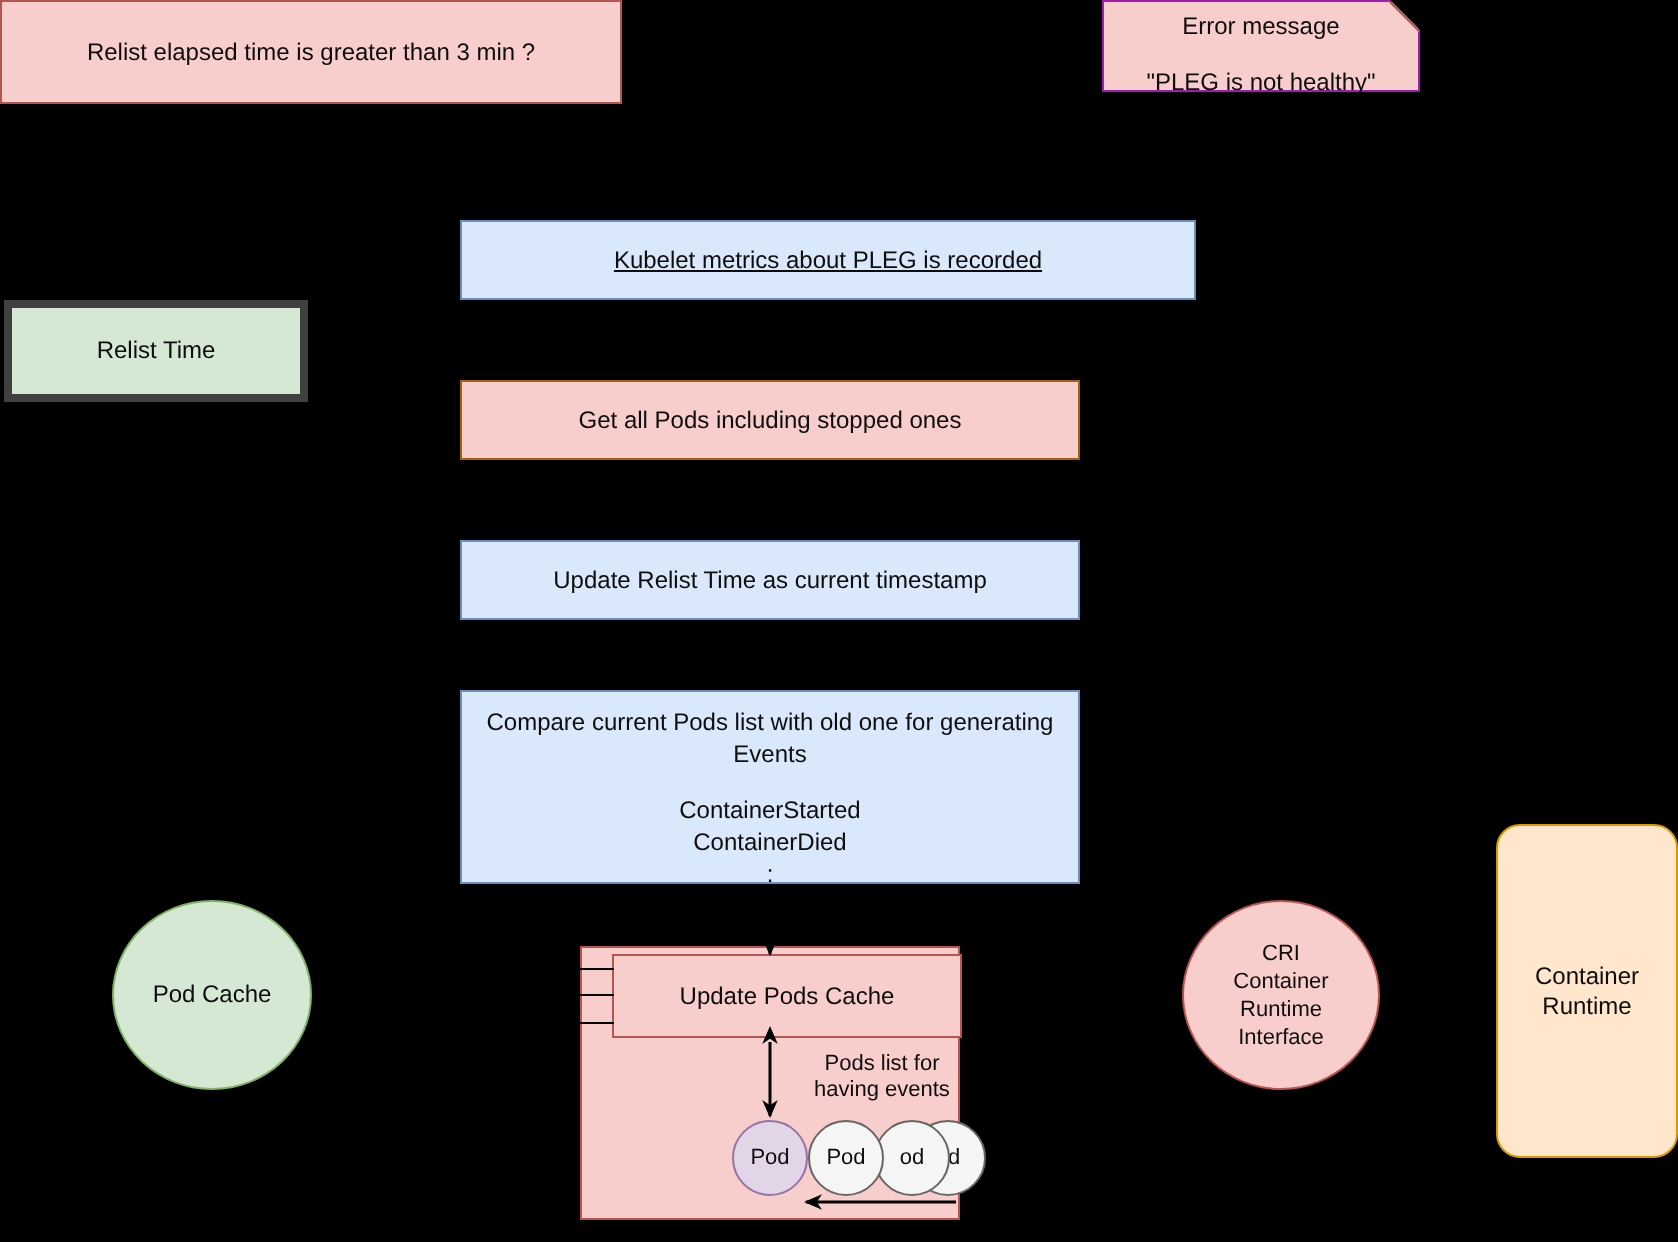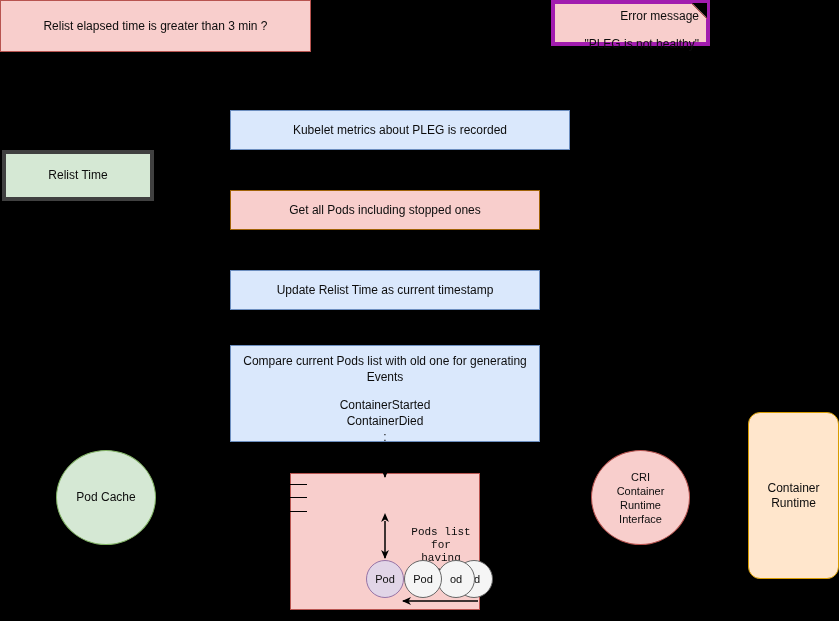--- a/index.html
+++ b/index.html
@@ -33,24 +33,24 @@
   #health-check {
     left: 0px; top: 0px; width: 311px; height: 52px;
     background: #f8cecc;
     border: 1px solid #b85450;
   }
 
   
   #error-note {
     left: 551px; top: 0px; width: 159px; height: 46px;
     background: #f8cecc;
-    border: 4px solid #a21caf;
+    border: 1px solid #a21caf;
     display: block;
     padding: 5px 7px;
-    text-align: right;
+    text-align: center;
   }
   #error-note .fold {
     position: absolute;
     top: -1px; right: -1px;
     width: 0; height: 0;
     border-left: 15px solid transparent;
     border-top: 15px solid #000000;
   }
   #error-note .fold-edge {
     position: absolute;
@@ -63,23 +63,24 @@
 
   
   #relist-time {
     left: 2px; top: 150px; width: 152px; height: 51px;
     background: #d5e8d4;
     border: 4px solid #404040;
   }
 
   
   #kubelet-metrics {
-    left: 230px; top: 110px; width: 340px; height: 40px;
+    left: 230px; top: 110px; width: 368px; height: 40px;
     background: #dae8fc;
     border: 1px solid #6c8ebf;
+    text-decoration: underline;
   }
   #get-all-pods {
     left: 230px; top: 190px; width: 310px; height: 40px;
     background: #f8cecc;
     border: 1px solid #a16207;
   }
   #update-relist-time {
     left: 230px; top: 270px; width: 310px; height: 40px;
     background: #dae8fc;
     border: 1px solid #6c8ebf;
@@ -183,21 +184,20 @@
   #pod-stack-1 { left: 404px; top: 560px; z-index: 4; }
 
   .pods-label {
     position: absolute;
     left: 400px; top: 526px;
     width: 82px;
     font-size: 11px;
     line-height: 13px;
     text-align: center;
     color: #0d0d0d;
-    font-family: Liberation Mono, monospace;
   }
 </style>
 </head>
 <body>
 
 <div id="canvas">
 
   <div class="node" id="health-check">
     <div class="lines">
       <div>Relist elapsed time is greater than 3 min ?</div>
@@ -255,20 +255,23 @@
 
   <div class="node" id="container-runtime">
     <div class="lines">
       <div>Container</div>
       <div>Runtime</div>
     </div>
   </div>
 
   <div id="pods-cache-group"></div>
 
+  <div id="update-pods-cache">
+    <span>Update Pods Cache</span>
+  </div>
 
   <div class="stub" style="left:285px; top:484px; width:22px;"></div>
   <div class="stub" style="left:285px; top:497px; width:22px;"></div>
   <div class="stub" style="left:285px; top:511px; width:22px;"></div>
 
   <div class="pods-label">
     <div>Pods list for</div>
     <div>having events</div>
   </div>
 

